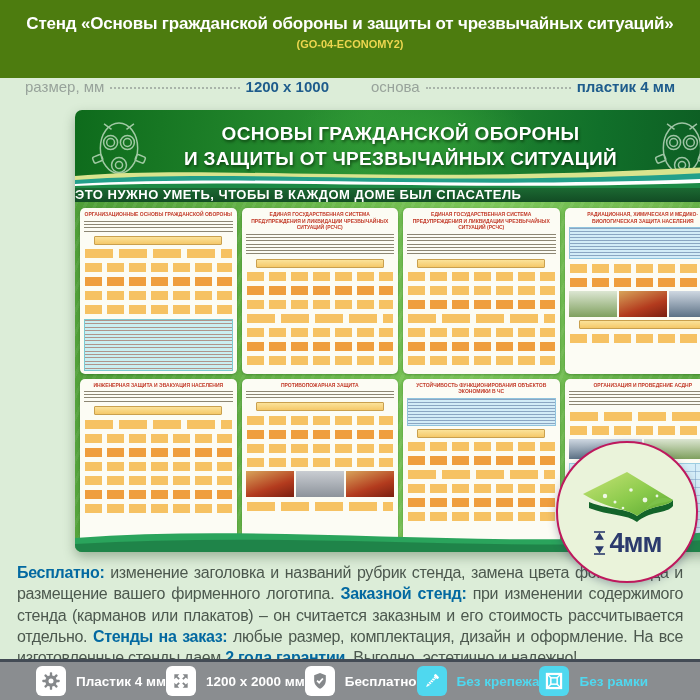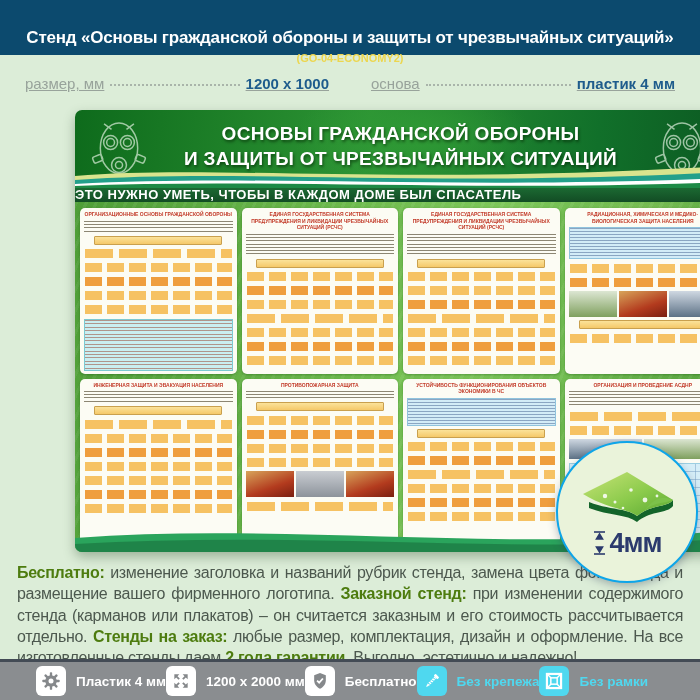--- a/index.html
+++ b/index.html
@@ -2,26 +2,26 @@
 <html><head>
 <meta charset="utf-8">
 <style>
   html,body{margin:0;padding:0;}
   body{
     width:700px;height:700px;position:relative;overflow:hidden;
     background:#dcedd8;
     font-family:"Liberation Sans",sans-serif;
   }
   
-  .top{background:#0c4a6e;height:55px;text-align:center;color:#fff;
-       padding-top:28px;box-sizing:border-box;}
+  .top{background:#4d7c0f;height:78px;text-align:center;color:#fff;
+       padding-top:14px;box-sizing:border-box;}
   .top .t1{font-size:17px;font-weight:bold;letter-spacing:-0.2px;}
   .top .t2{color:#ecd64f;font-size:11px;font-weight:bold;margin-top:4px;}
   
-  .specs{display:flex;padding:20px 25px 0;gap:42px;color:#98a39b;font-size:15px;text-decoration:underline;}
+  .specs{display:flex;padding:0 25px 0;gap:42px;color:#98a39b;font-size:15px;}
   .spec{flex:1;display:flex;align-items:baseline;}
   .spec .leader{flex:1;border-bottom:2px dotted #a9b4aa;margin:0 6px;transform:translateY(-3px);}
   .spec .val{color:#1e5c8c;font-weight:bold;white-space:nowrap;}
   
   .stand{position:absolute;left:75px;top:110px;width:651px;height:442px;border-radius:7px;
          overflow:hidden;box-shadow:0 5px 12px rgba(60,90,60,.4);display:flex;flex-direction:column;}
   .stand-top{position:relative;height:77px;
      background:radial-gradient(160px 70px at 52% 35%, #2f9a35, rgba(0,0,0,0) 75%),
                 linear-gradient(95deg,#0e6b1c,#2d9434 45%,#11702a 80%,#0c5a22);}
   .stand-title{position:absolute;left:0;right:0;top:11px;text-align:center;color:#fff;
@@ -66,28 +66,28 @@
   .ph-smoke{background:linear-gradient(180deg,#c9cdd2,#8d939b);}
   .ph-work{background:linear-gradient(180deg,#dce6d2,#7fa05e);}
   .ph-mach{background:linear-gradient(180deg,#cfd8e2,#5d7286);}
   .phh{height:26px;}
   .p-table{flex:1;border:1px solid #9ccfe2;background-color:#d6eef8;margin-top:2px;
      background-image:repeating-linear-gradient(90deg,rgba(0,0,0,0) 0 20px,rgba(110,150,190,.45) 20px 21px),
                       repeating-linear-gradient(180deg,rgba(0,0,0,0) 0 7px,rgba(110,150,190,.45) 7px 8px);}
   .bwave{position:absolute;left:0;bottom:0;width:100%;height:24px;z-index:2;display:block;}
   
   .badge{position:absolute;left:556px;top:441px;width:142px;height:142px;border-radius:50%;
-     background:#eaf3da;border:2px solid #0ea5e9;box-shadow:0 3px 8px rgba(50,60,90,.35);
+     background:#eaf3da;border:2px solid #be185d;box-shadow:0 3px 8px rgba(50,60,90,.35);
      z-index:6;display:flex;flex-direction:column;align-items:center;justify-content:center;box-sizing:border-box;}
   .badge-label{display:flex;align-items:center;gap:4px;color:#2b3a6d;font-weight:bold;
      font-size:27px;margin-top:-4px;letter-spacing:-1px;}
   
   .desc{position:absolute;left:0;top:558px;width:100%;padding:4px 17px;box-sizing:border-box;
      font-size:16px;line-height:1.33;color:#4c584e;text-align:justify;letter-spacing:-0.3px;}
-  .desc b{color:#4d7c0f;}
+  .desc b{color:#0369a1;}
   
   .footer{position:absolute;bottom:0;left:0;width:100%;height:41px;background:#8a8d90;
      border-top:3px solid #434b55;box-sizing:border-box;display:flex;align-items:center;
      padding:0 112px 0 36px;justify-content:space-between;}
   .fitem{display:flex;align-items:center;gap:10px;font-size:13.5px;color:#fff;
      white-space:nowrap;font-weight:bold;}
   .fitem.cyan{color:#4fd8ef;}
   .fic{width:30px;height:30px;border-radius:6px;background:#fff;display:flex;
      align-items:center;justify-content:center;flex-shrink:0;}
   .fic.cy{background:#4fd8ef;}

